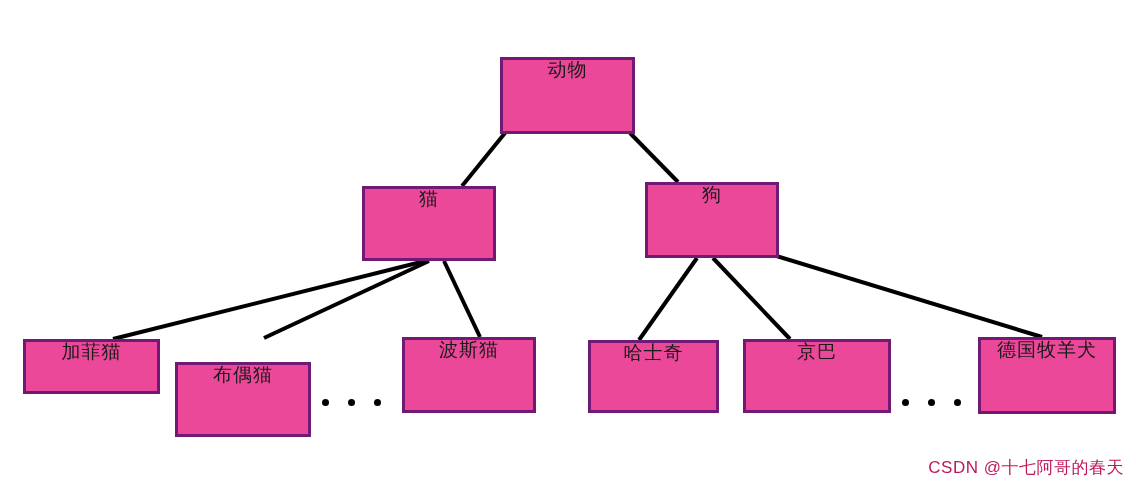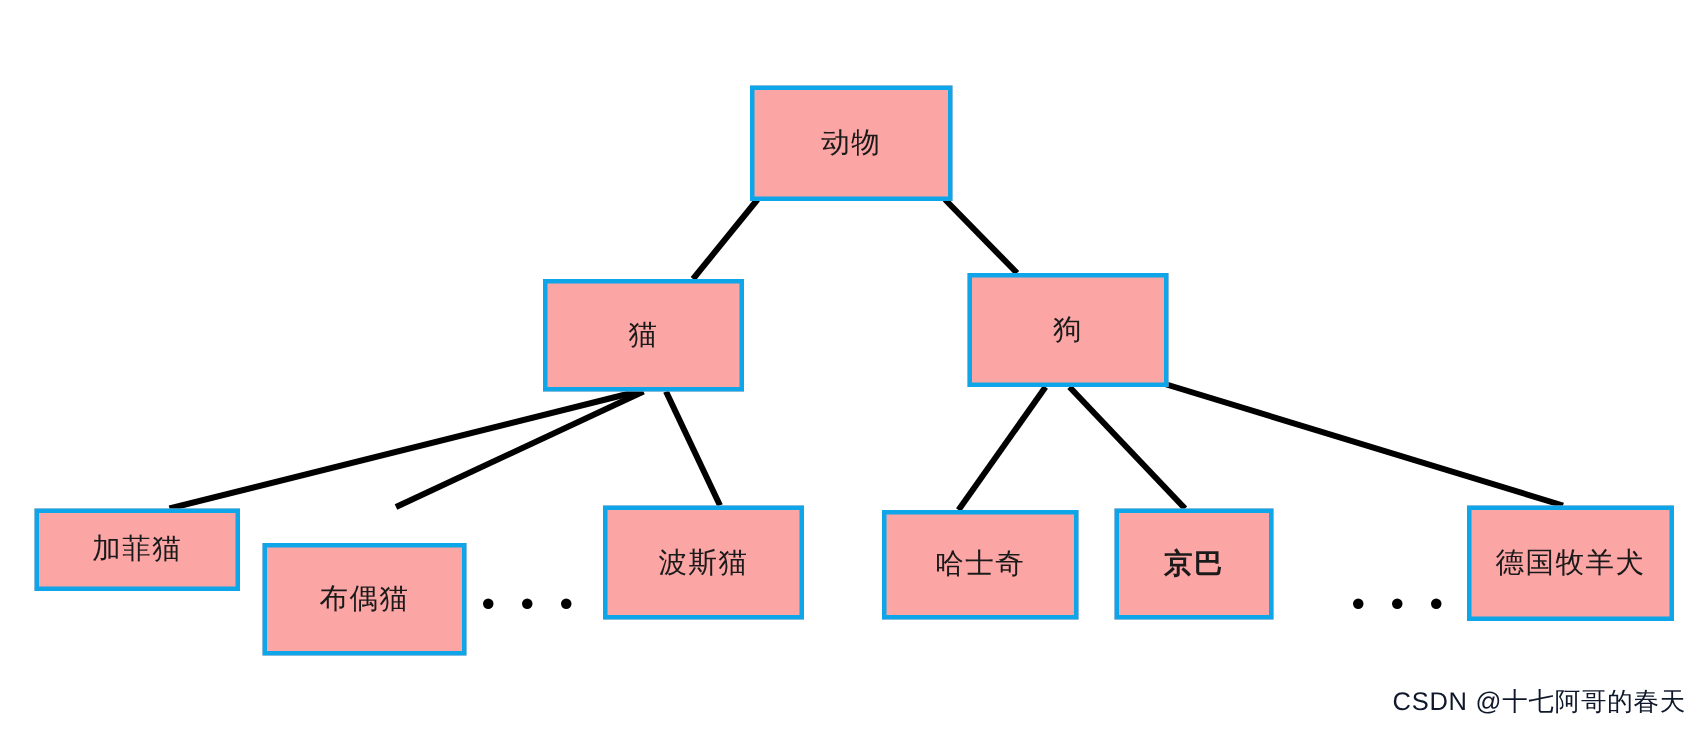--- a/index.html
+++ b/index.html
@@ -20,24 +20,23 @@
   #edge-layer {
     position: absolute;
     left: 0;
     top: 0;
     width: 1136px;
     height: 489px;
   }
   .node-box {
     position: absolute;
     box-sizing: border-box;
-    border: 3px solid #0ea5e9;
-    background: #fca5a5;
+    border: 3px solid #701a75;
+    background: #ec4899;
     display: flex;
-    align-items: center;
     justify-content: center;
     z-index: 3;
   }
   .node-label {
     font-family: "Liberation Serif", "DejaVu Serif", serif;
     font-size: 19px;
     line-height: 1;
     color: #1a1a1a;
     letter-spacing: 1px;
     white-space: nowrap;
@@ -59,21 +58,21 @@
     height: 7px;
     border-radius: 50%;
     background: #000000;
   }
   #watermark {
     position: absolute;
     right: 12px;
     bottom: 10px;
     font-family: "Liberation Sans", "DejaVu Sans", sans-serif;
     font-size: 17px;
-    color: #0f172a;
+    color: #be185d;
     letter-spacing: 0.5px;
     white-space: nowrap;
     user-select: none;
     z-index: 4;
   }
 </style>
 </head>
 <body>
 
 <div id="diagram-canvas">
@@ -110,21 +109,21 @@
   </div>
 
   <div class="node-box node-leaf" style="left:402px; top:337px; width:134px; height:76px;">
     <span class="node-label">波斯猫</span>
   </div>
 
   <div class="node-box node-leaf" style="left:588px; top:340px; width:131px; height:73px;">
     <span class="node-label">哈士奇</span>
   </div>
 
-  <div class="node-box node-leaf" style="left:743px; top:339px; width:106px; height:74px;font-weight:bold;">
+  <div class="node-box node-leaf" style="left:743px; top:339px; width:148px; height:74px;">
     <span class="node-label">京巴</span>
   </div>
 
   <div class="node-box node-leaf" style="left:978px; top:337px; width:138px; height:77px;">
     <span class="node-label">德国牧羊犬</span>
   </div>
 
   <div class="ellipsis-group" style="left:322px; top:399px;">
     <span class="ellipsis-dot"></span>
     <span class="ellipsis-dot"></span>

